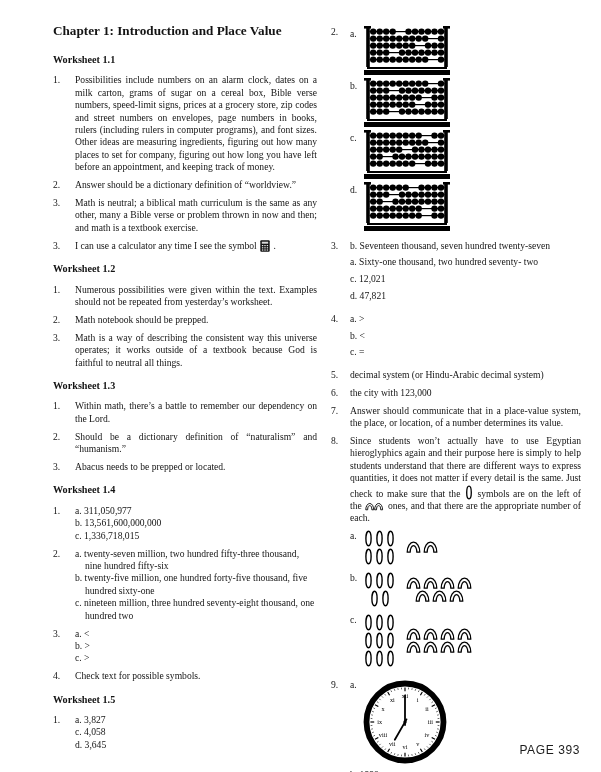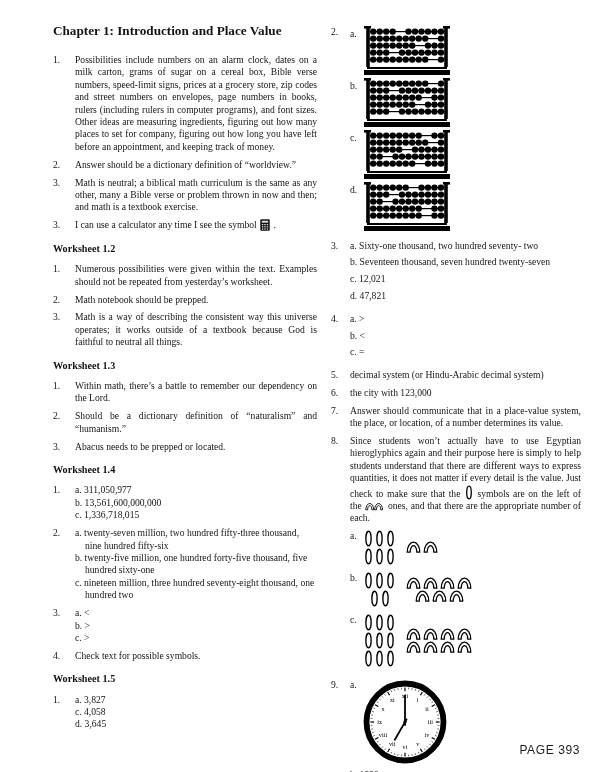--- a/index.html
+++ b/index.html
@@ -39,20 +39,21 @@
     font-size:12px; letter-spacing:0.6px; color:#1c1c1c;
   }
 </style>
 </head>
 <body>
 
 <div class="page">
   <div class="col col-left">
     <div class="title">Chapter 1: Introduction and Place Value</div>
     <div class="sections">
+        <div class="heading">Worksheet 1.1</div>
         <div class="item">
           <span class="num">1.</span>
           <div class="body">
             <div class="item-text">Possibilities include numbers on an alarm clock, dates on a milk carton, grams of sugar on a cereal box, Bible verse numbers, speed-limit signs, prices at a grocery store, zip codes and street numbers on envelopes, page numbers in books, rulers (including rulers in computer programs), and font sizes. Other ideas are measuring ingredients, figuring out how many places to set for company, figuring out how long you have left before an appointment, and keeping track of money.</div>
           </div>
         </div>
         <div class="item">
           <span class="num">2.</span>
           <div class="body">
             <div class="item-text">Answer should be a dictionary definition of “worldview.”</div>
@@ -439,22 +440,22 @@
                     <rect x="3" y="41" width="80" height="2"></rect>
                     <rect x="0" y="44" width="86" height="5"></rect>
                   </g>
                 </svg></span>
             </div>
           </div>
         </div>
         <div class="item">
           <span class="num">3.</span>
           <div class="body">
+            <div class="subline spaced">b. Seventeen thousand, seven hundred twenty-seven</div>
             <div class="subline spaced">a. Sixty-one thousand, two hundred seventy- two</div>
-            <div class="subline spaced">b. Seventeen thousand, seven hundred twenty-seven</div>
             <div class="subline spaced">c. 12,021</div>
             <div class="subline spaced">d. 47,821</div>
           </div>
         </div>
         <div class="item">
           <span class="num">4.</span>
           <div class="body">
             <div class="subline spaced">a. &gt;</div>
             <div class="subline spaced">b. &lt;</div>
             <div class="subline spaced">c. =</div>
@@ -474,21 +475,21 @@
         </div>
         <div class="item">
           <span class="num">7.</span>
           <div class="body">
             <div class="item-text">Answer should communicate that in a place-value system, the place, or location, of a number determines its value.</div>
           </div>
         </div>
         <div class="item">
           <span class="num">8.</span>
           <div class="body">
-            <div class="item-text"><span>Since students won’t actually have to use Egyptian hieroglyphics again and their purpose here is simply to help students understand that there are different ways to express quantities, it does not matter if every detail is the value. Just check to make sure that the </span><span class="inline-icon"><svg width="8" height="15" viewBox="0 0 9 17">
+            <div class="item-text"><span>Since students won’t actually have to use Egyptian hieroglyphics again and their purpose here is simply to help students understand that there are different ways to express quantities, it does not matter if every detail is the same. Just check to make sure that the </span><span class="inline-icon"><svg width="8" height="15" viewBox="0 0 9 17">
                   <ellipse cx="4.5" cy="8.5" rx="2.6" ry="7.2" fill="#fff" stroke="#000" stroke-width="1.5"></ellipse>
                 </svg></span><span> symbols are on the left of the </span><span class="inline-icon"><svg width="19" height="11" viewBox="0 0 30 12">
                   <path d="M1.2,11.2 A6.3,10 0 0 1 13.8,11.2 L10.8,11.2 A3.3,6.6 0 0 0 4.2,11.2 Z" fill="#fff" stroke="#000" stroke-width="1.4" stroke-linejoin="round"></path>
                   <path d="M15.2,11.2 A6.3,10 0 0 1 27.8,11.2 L24.8,11.2 A3.3,6.6 0 0 0 18.2,11.2 Z" fill="#fff" stroke="#000" stroke-width="1.4" stroke-linejoin="round"></path>
                 </svg></span><span> ones, and that there are the appropriate number of each.</span></div>
             <div class="hiero-figs">
               <div class="hiero-fig">
                 <span class="fig-label">a.</span>
                 <span class="hiero-rows">
                   <span class="hrow">

